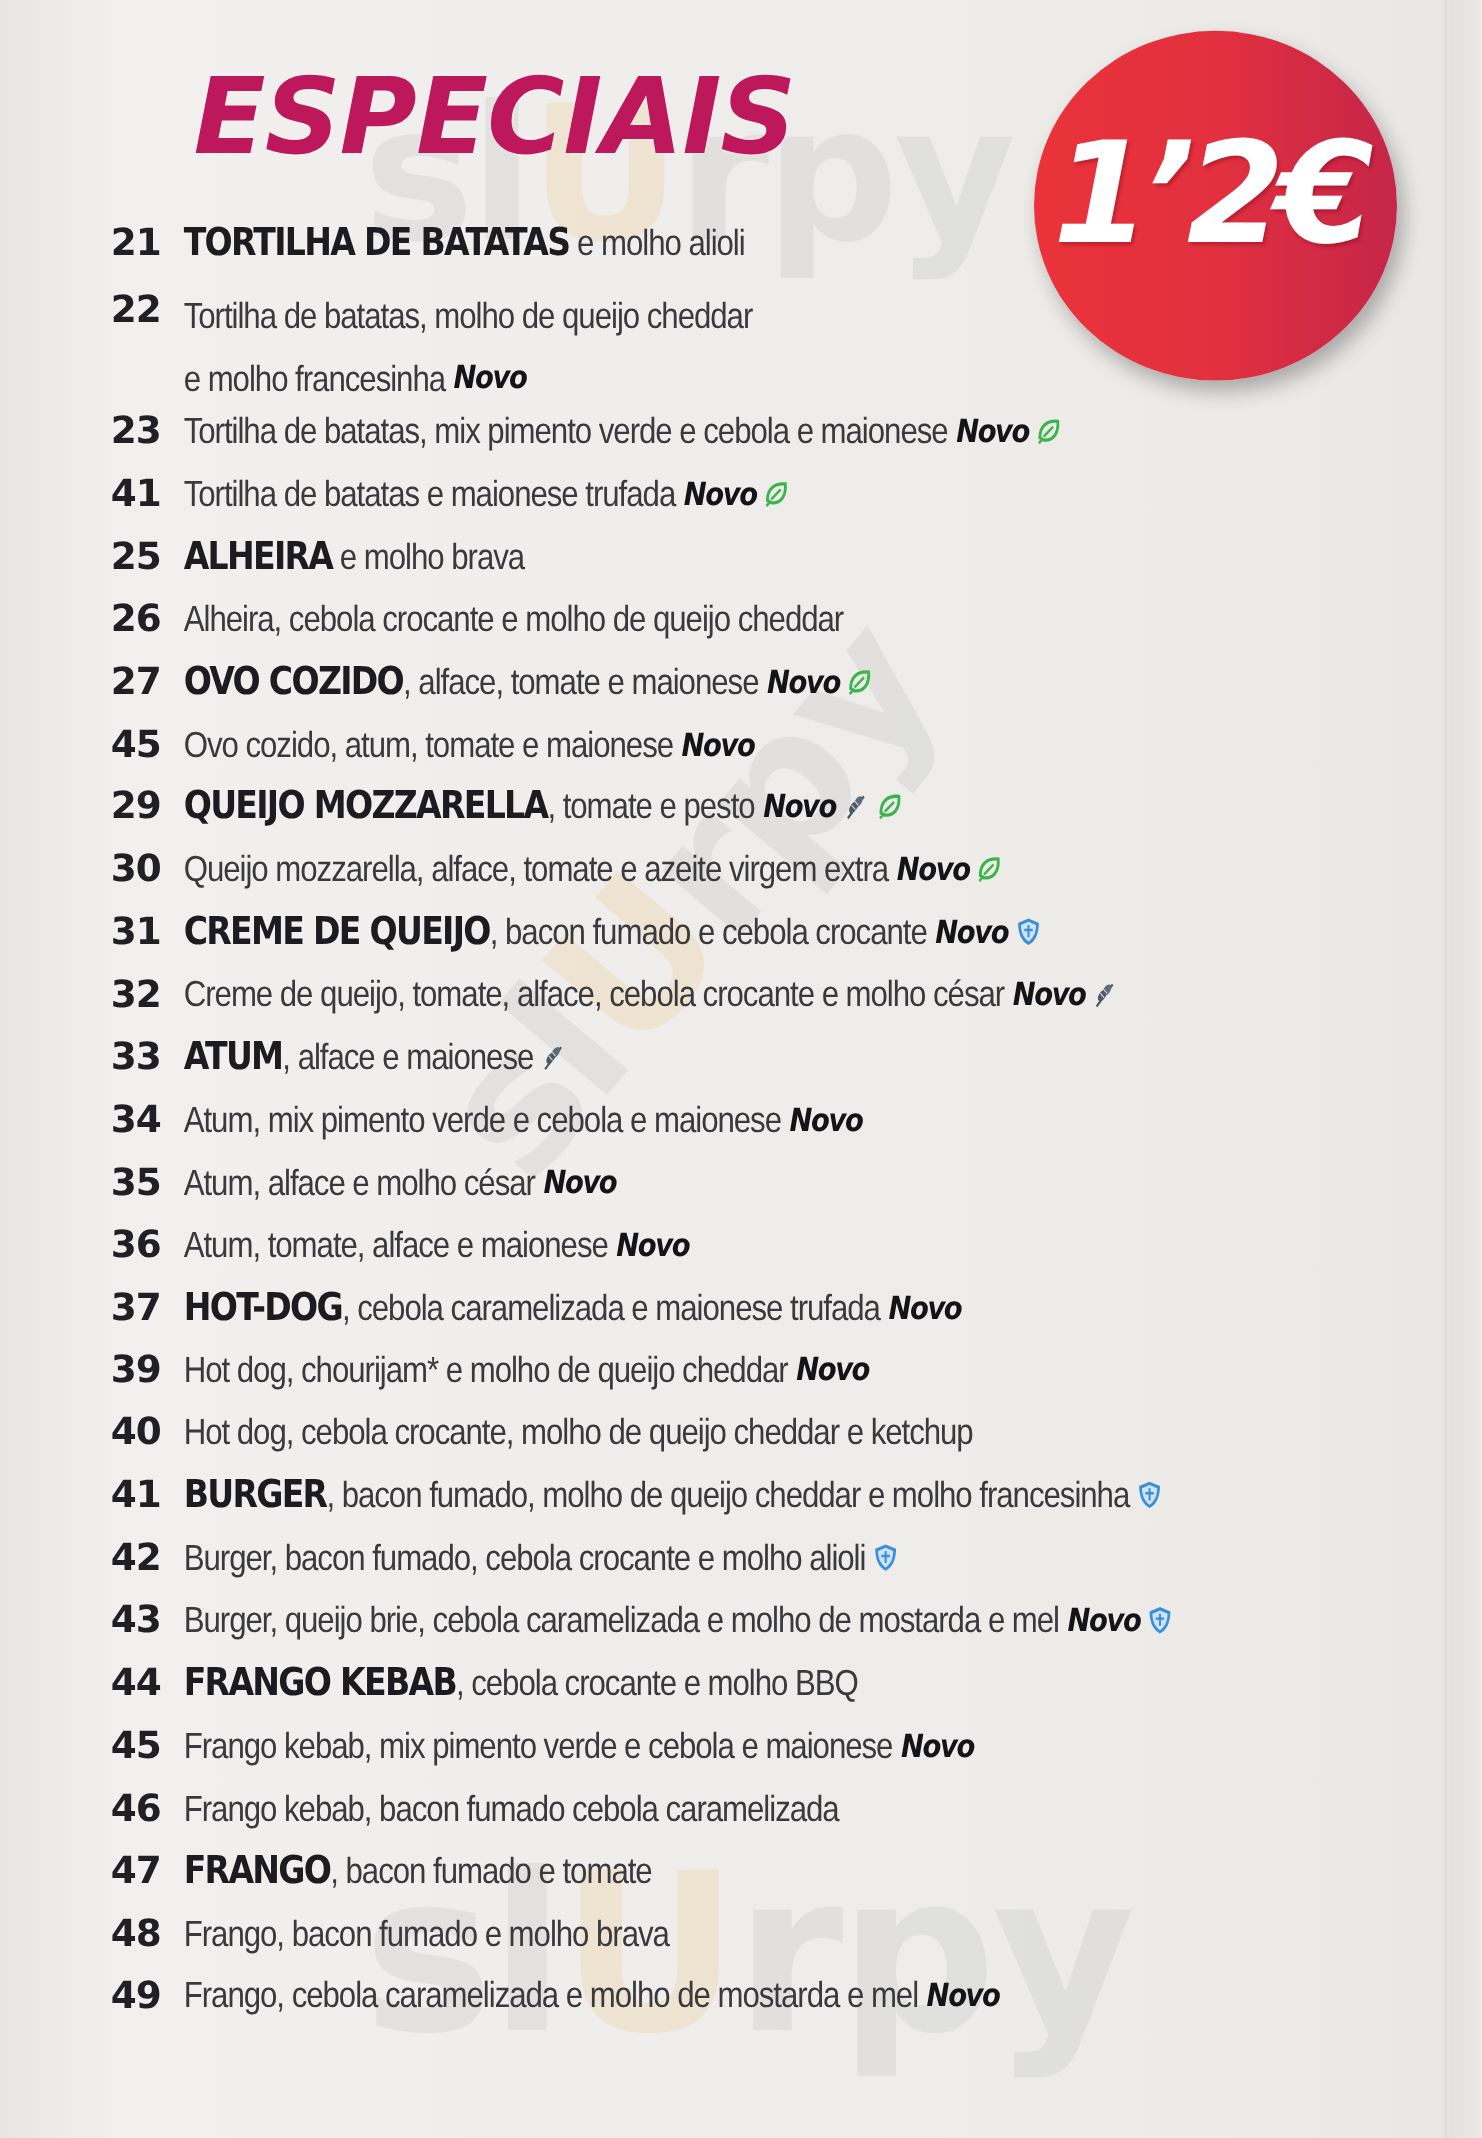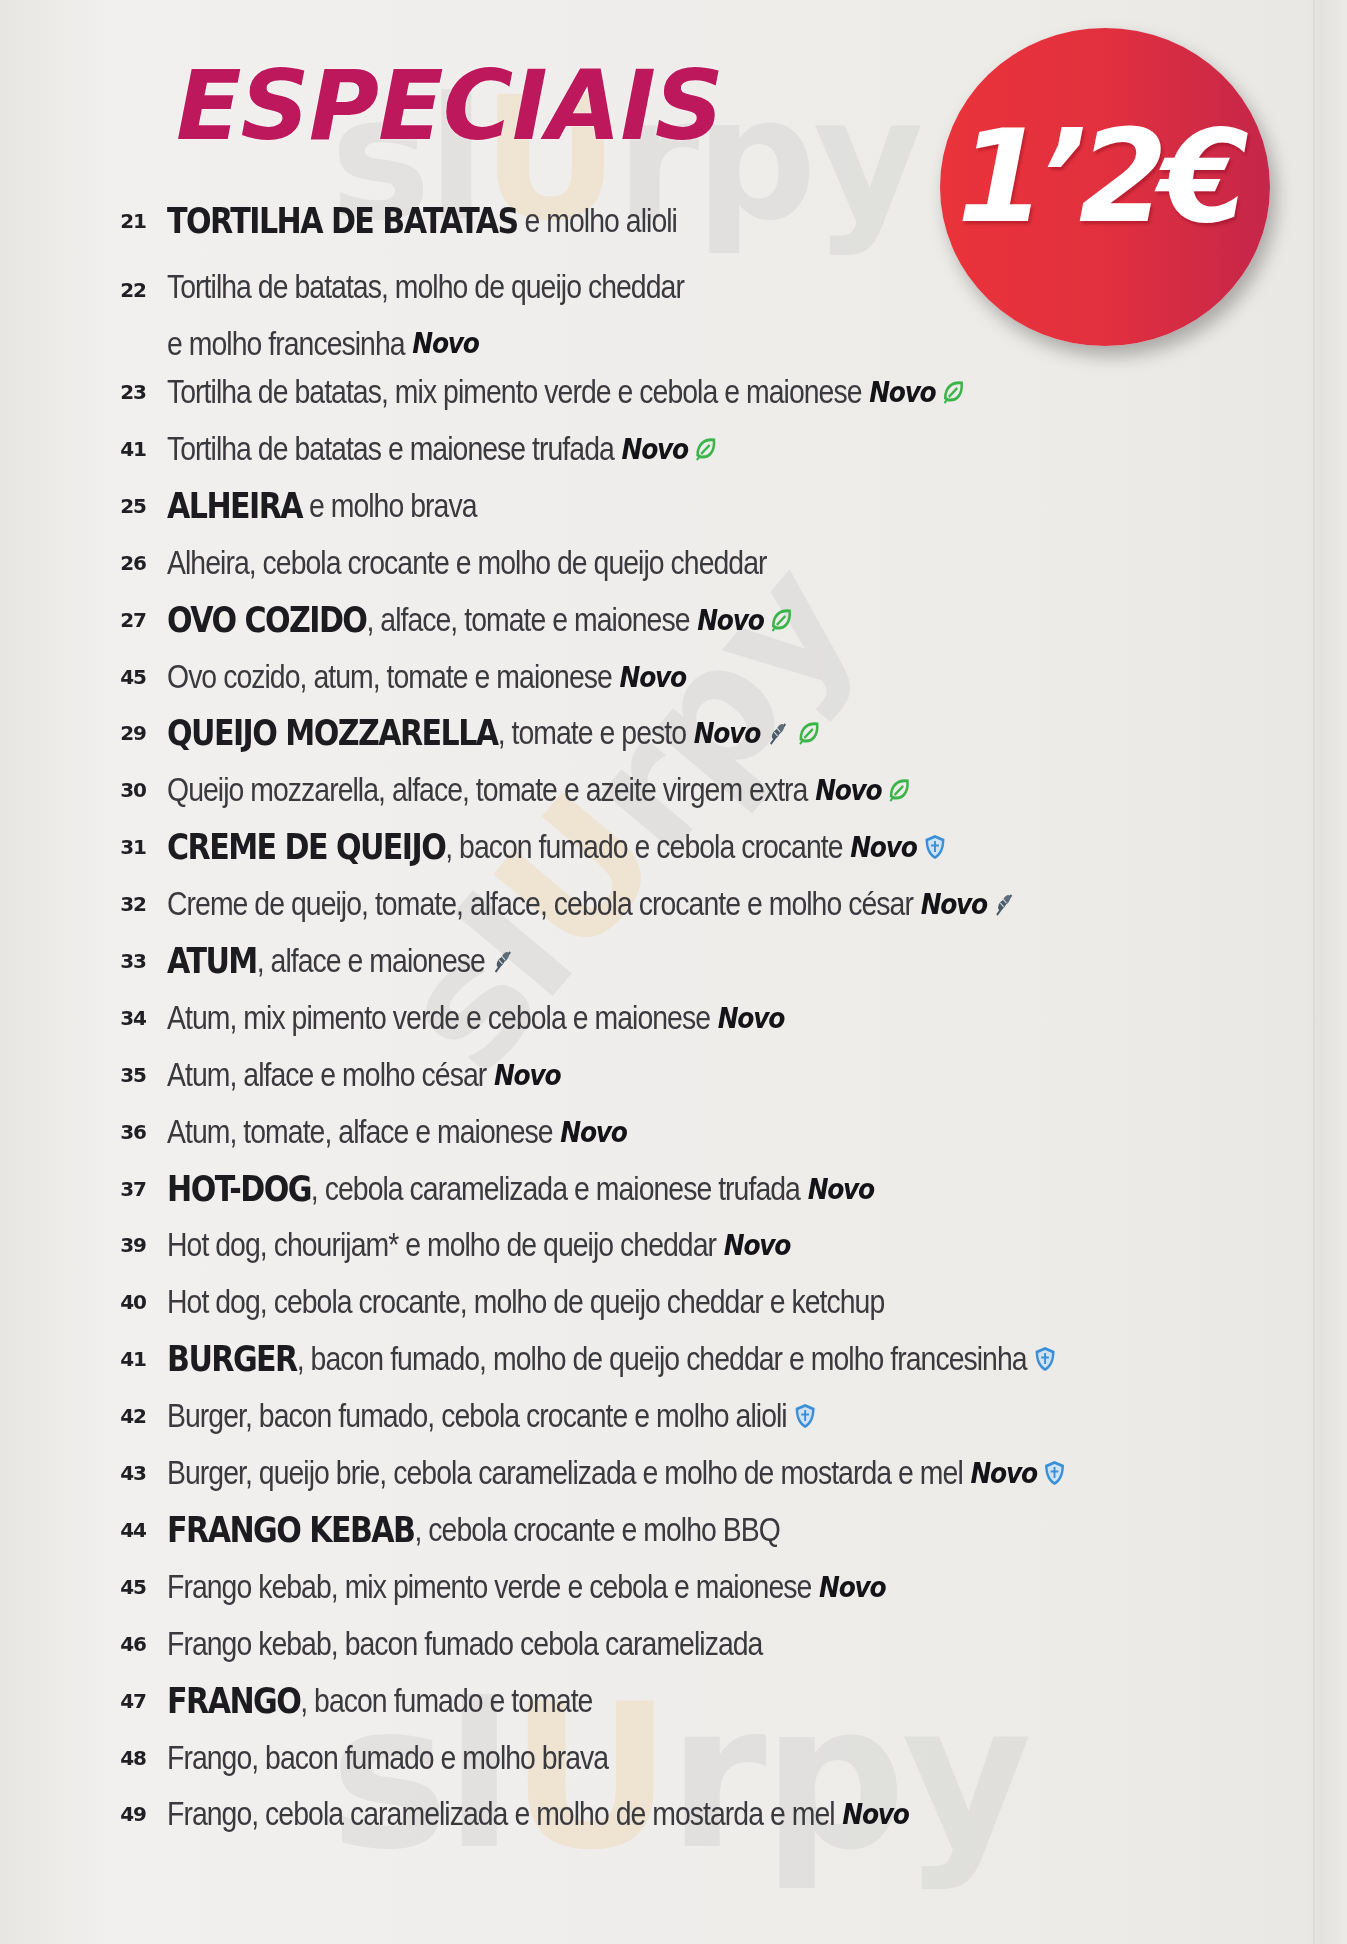--- a/index.html
+++ b/index.html
@@ -97,26 +97,26 @@
       height: 113.8px;
       align-items: flex-start;
     }
     .item-num {
       position: absolute;
       left: 80px;
       width: 66px;
       text-align: right;
       font-family: "DejaVu Sans", sans-serif;
       font-weight: bold;
-      font-size: 20px;
+      font-size: 34px;
       color: #1f1f24;
       letter-spacing: -1px;
     }
     .menu-row.two-line .item-num {
-      top: 28px;
+      top: 12px;
     }
     .item-text {
       position: absolute;
       left: 167px;
       font-family: "Liberation Sans Narrow", "Liberation Sans", sans-serif;
       font-size: 33px;
       color: #3a3a3e;
       letter-spacing: -1.1px;
       transform: scaleX(0.86);
       transform-origin: left center;

